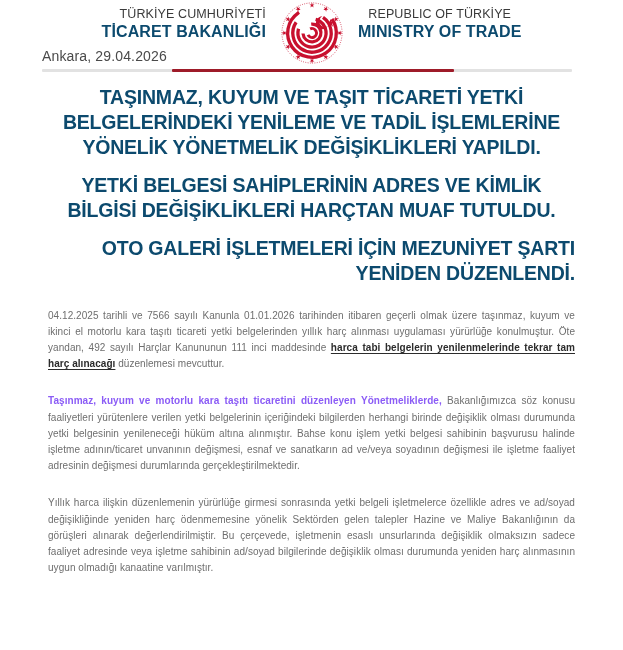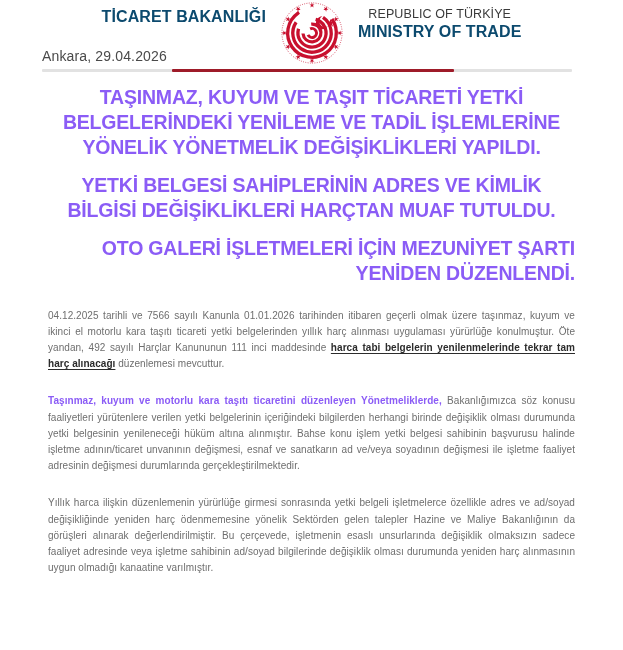--- a/index.html
+++ b/index.html
@@ -91,21 +91,21 @@
   }
 
   
   .headlines {
     margin-top: 13px;
     padding: 0 48px;
     text-align: center;
   }
   .headline {
     font-weight: bold;
-    color: #8b5cf6;
+    color: #0c4a6e;
     font-size: 19.5px;
     line-height: 1.28;
     letter-spacing: -0.2px;
     margin: 0 0 13px 0;
     text-transform: uppercase;
   }
   .headline:last-child { margin-bottom: 12px; text-align: right; }
 
   
   .body-wrap {
@@ -131,20 +131,21 @@
     text-decoration: underline;
     text-underline-offset: 2px;
   }
 </style>
 </head>
 <body>
 
 <div class="header">
 
   <div class="header-tr">
+    <div class="hdr-line1">TÜRKİYE CUMHURİYETİ</div>
     <div class="hdr-line2">TİCARET BAKANLIĞI</div>
   </div>
 
   <div class="emblem">
     <svg viewBox="0 0 100 100" width="64" height="64" aria-hidden="true">
       <g fill="none" stroke="#C8102E">
 
         <circle cx="50" cy="50" r="47" stroke="#C8102E" stroke-width="1.2" stroke-dasharray="1.4 2.2" fill="none"></circle>
 
         <circle cx="50" cy="50" r="38" stroke-width="5.2" stroke-dasharray="180 60" transform="rotate(-35 50 50)"></circle>

